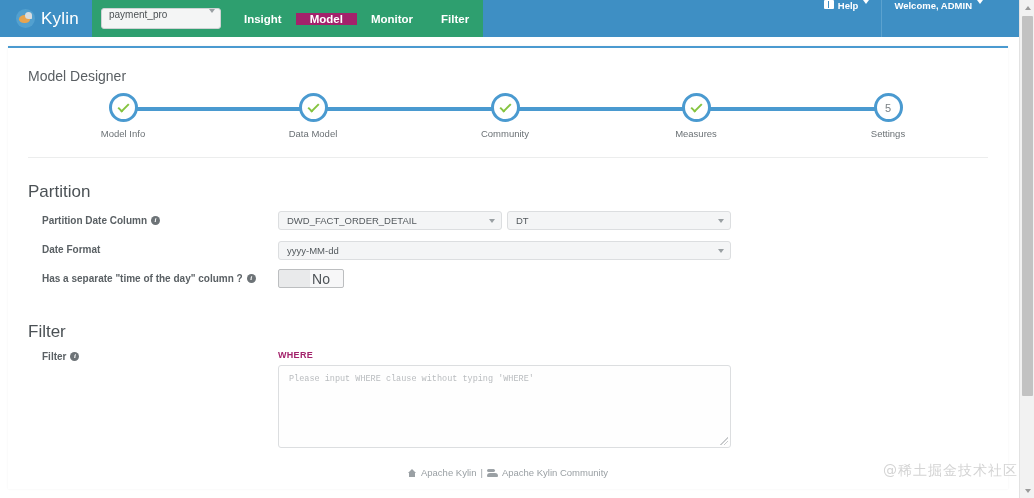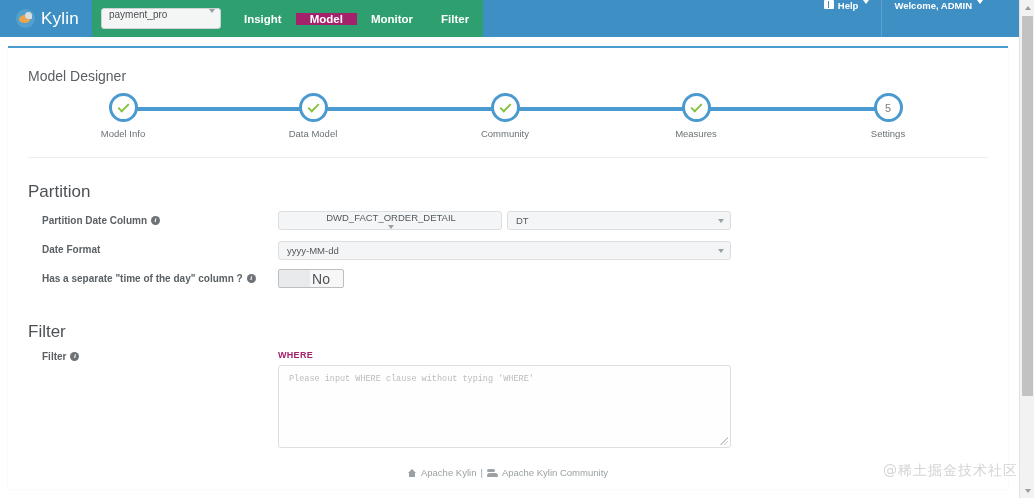--- a/index.html
+++ b/index.html
@@ -488,21 +488,21 @@
       </div>
 
       <div class="divider" style="top:109px;"></div>
 
       <div class="section-heading" style="top:134px;">Partition</div>
 
       <div class="form-label" style="left:34px; top:167px;">
         <span>Partition Date Column</span>
         <i class="info-icon">i</i>
       </div>
-      <div class="sel" style="left:270px; top:163px; width:224px;flex-direction:column;">
+      <div class="sel" style="left:270px; top:163px; width:224px;">
         <span>DWD_FACT_ORDER_DETAIL</span>
         <span class="caret"></span>
       </div>
       <div class="sel" style="left:499px; top:163px; width:224px;">
         <span>DT</span>
         <span class="caret"></span>
       </div>
 
       <div class="form-label" style="left:34px; top:196px;">
         <span>Date Format</span>

